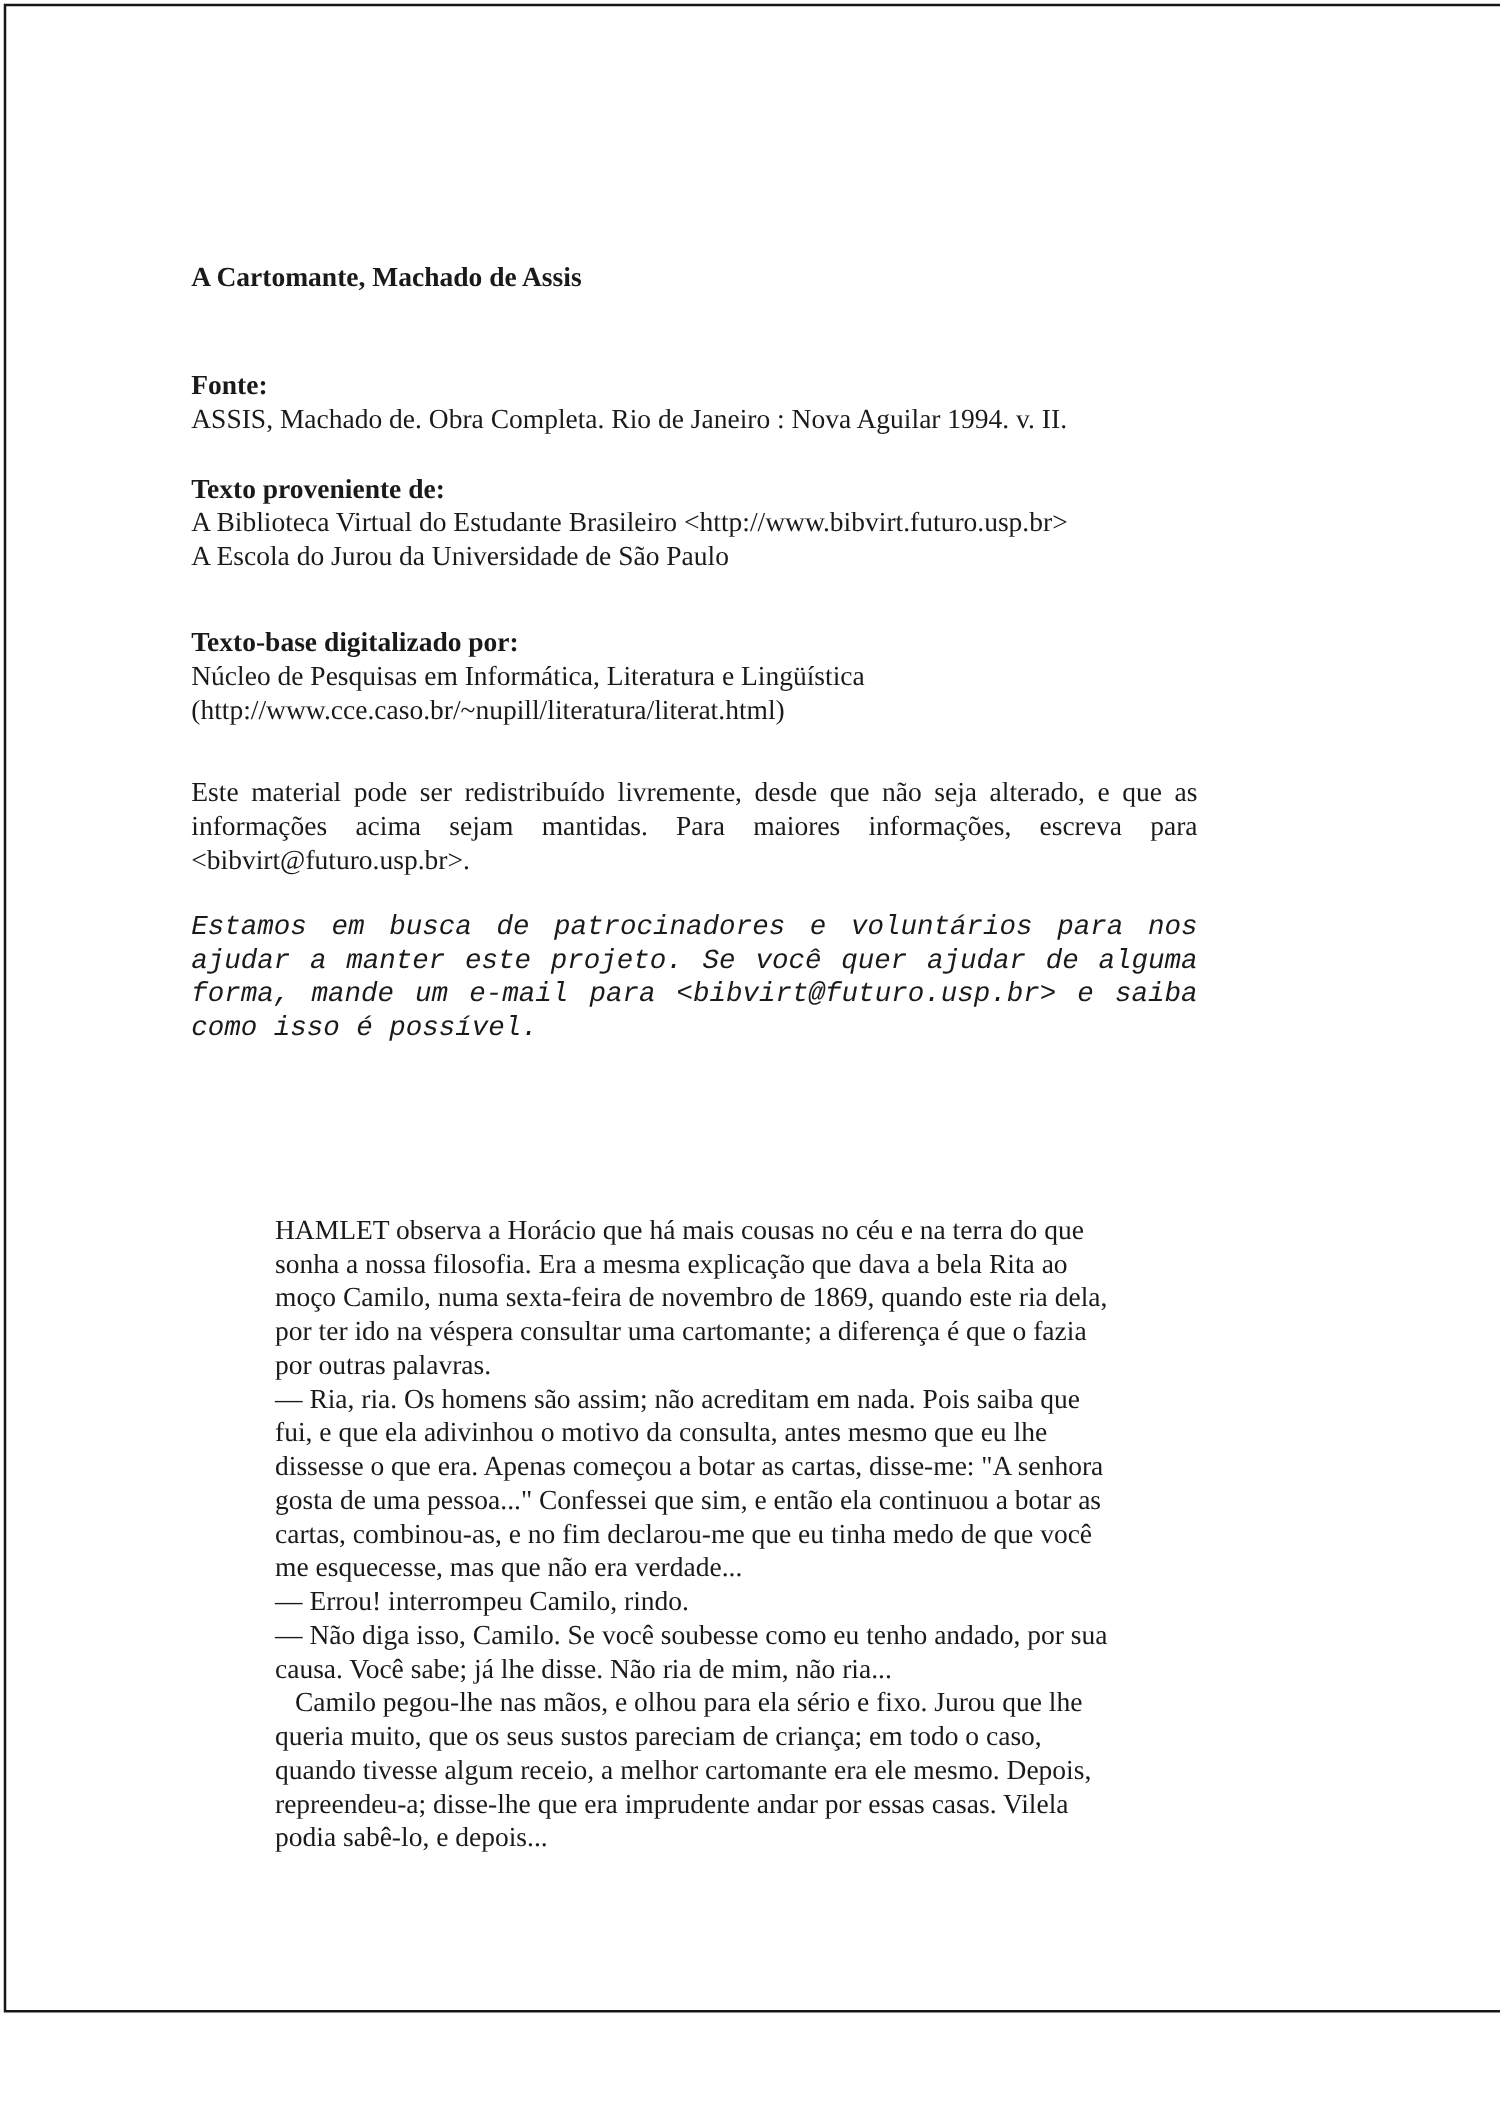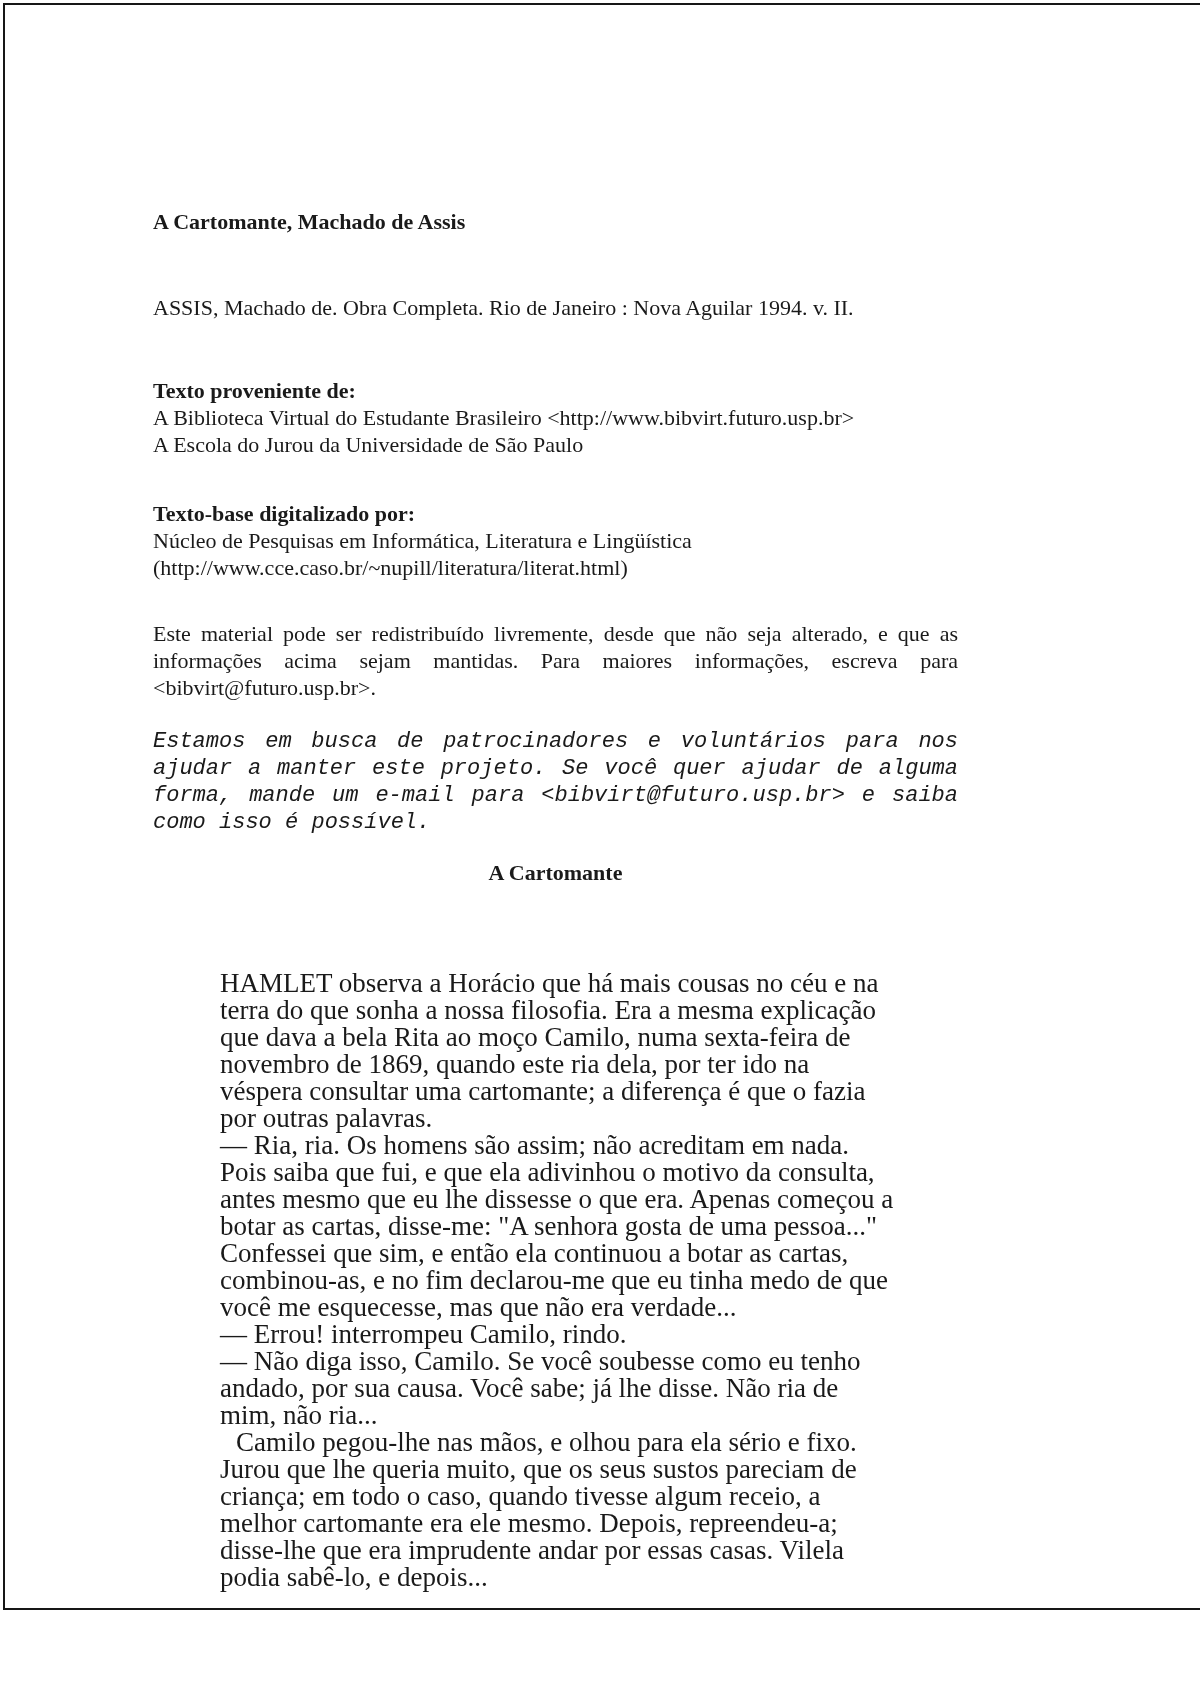--- a/index.html
+++ b/index.html
@@ -39,56 +39,56 @@
   .sec-fonte { top: 294px; }
   .sec-proveniente { top: 377px; }
   .sec-digitalizado { top: 500px; }
   .para-redistrib { top: 620px; text-align: justify; }
   .para-patrocinio { top: 728px; text-align: justify; font-style: italic; font-family: Liberation Mono, monospace; }
   .story-heading { top: 859px; text-align: center; font-weight: bold; }
   .story {
     top: 970px;
     left: 220px;
     width: 676px;
-    font-size: 27px;
+    font-size: 22px;
     line-height: 27px;
   }
   .story-para { margin: 0; }
   .story-para.first-line-indent { text-indent: 16px; }
   .line { display: block; }
 </style>
 </head>
 <body>
 
 <div class="page">
   <div class="page-border"></div>
 
   <div class="block doc-title">A Cartomante, Machado de Assis</div>
 
   <div class="block sec-fonte">
+    <span class="line bold">Fonte:</span>
     <span class="line">ASSIS, Machado de. Obra Completa. Rio de Janeiro : Nova Aguilar 1994. v. II.</span>
   </div>
 
   <div class="block sec-proveniente">
     <span class="line bold">Texto proveniente de:</span>
     <span class="line">A Biblioteca Virtual do Estudante Brasileiro &lt;http://www.bibvirt.futuro.usp.br&gt;</span>
     <span class="line">A Escola do Jurou da Universidade de São Paulo</span>
   </div>
 
   <div class="block sec-digitalizado">
     <span class="line bold">Texto-base digitalizado por:</span>
     <span class="line">Núcleo de Pesquisas em Informática, Literatura e Lingüística</span>
     <span class="line">(http://www.cce.caso.br/~nupill/literatura/literat.html)</span>
   </div>
 
   <div class="block para-redistrib">Este material pode ser redistribuído livremente, desde que não seja alterado, e que as informações acima sejam mantidas. Para maiores informações, escreva para &lt;bibvirt@futuro.usp.br&gt;.</div>
 
   <div class="block para-patrocinio">Estamos em busca de patrocinadores e voluntários para nos ajudar a manter este projeto. Se você quer ajudar de alguma forma, mande um e-mail para &lt;bibvirt@futuro.usp.br&gt; e saiba como isso é possível.</div>
 
-  <div class="block story-heading">A Cartomante</div>
 
   <div class="block story">
     <p class="story-para">HAMLET observa a Horácio que há mais cousas no céu e na terra do que sonha a nossa filosofia. Era a mesma explicação que dava a bela Rita ao moço Camilo, numa sexta-feira de novembro de 1869, quando este ria dela, por ter ido na véspera consultar uma cartomante; a diferença é que o fazia por outras palavras.</p>
     <p class="story-para">— Ria, ria. Os homens são assim; não acreditam em nada. Pois saiba que fui, e que ela adivinhou o motivo da consulta, antes mesmo que eu lhe dissesse o que era. Apenas começou a botar as cartas, disse-me: "A senhora gosta de uma pessoa..." Confessei que sim, e então ela continuou a botar as cartas, combinou-as, e no fim declarou-me que eu tinha medo de que você me esquecesse, mas que não era verdade...</p>
     <p class="story-para">— Errou! interrompeu Camilo, rindo.</p>
     <p class="story-para">— Não diga isso, Camilo. Se você soubesse como eu tenho andado, por sua causa. Você sabe; já lhe disse. Não ria de mim, não ria...</p>
     <p class="story-para first-line-indent">Camilo pegou-lhe nas mãos, e olhou para ela sério e fixo. Jurou que lhe queria muito, que os seus sustos pareciam de criança; em todo o caso, quando tivesse algum receio, a melhor cartomante era ele mesmo. Depois, repreendeu-a; disse-lhe que era imprudente andar por essas casas. Vilela podia sabê-lo, e depois...</p>
   </div>
 </div>
 

